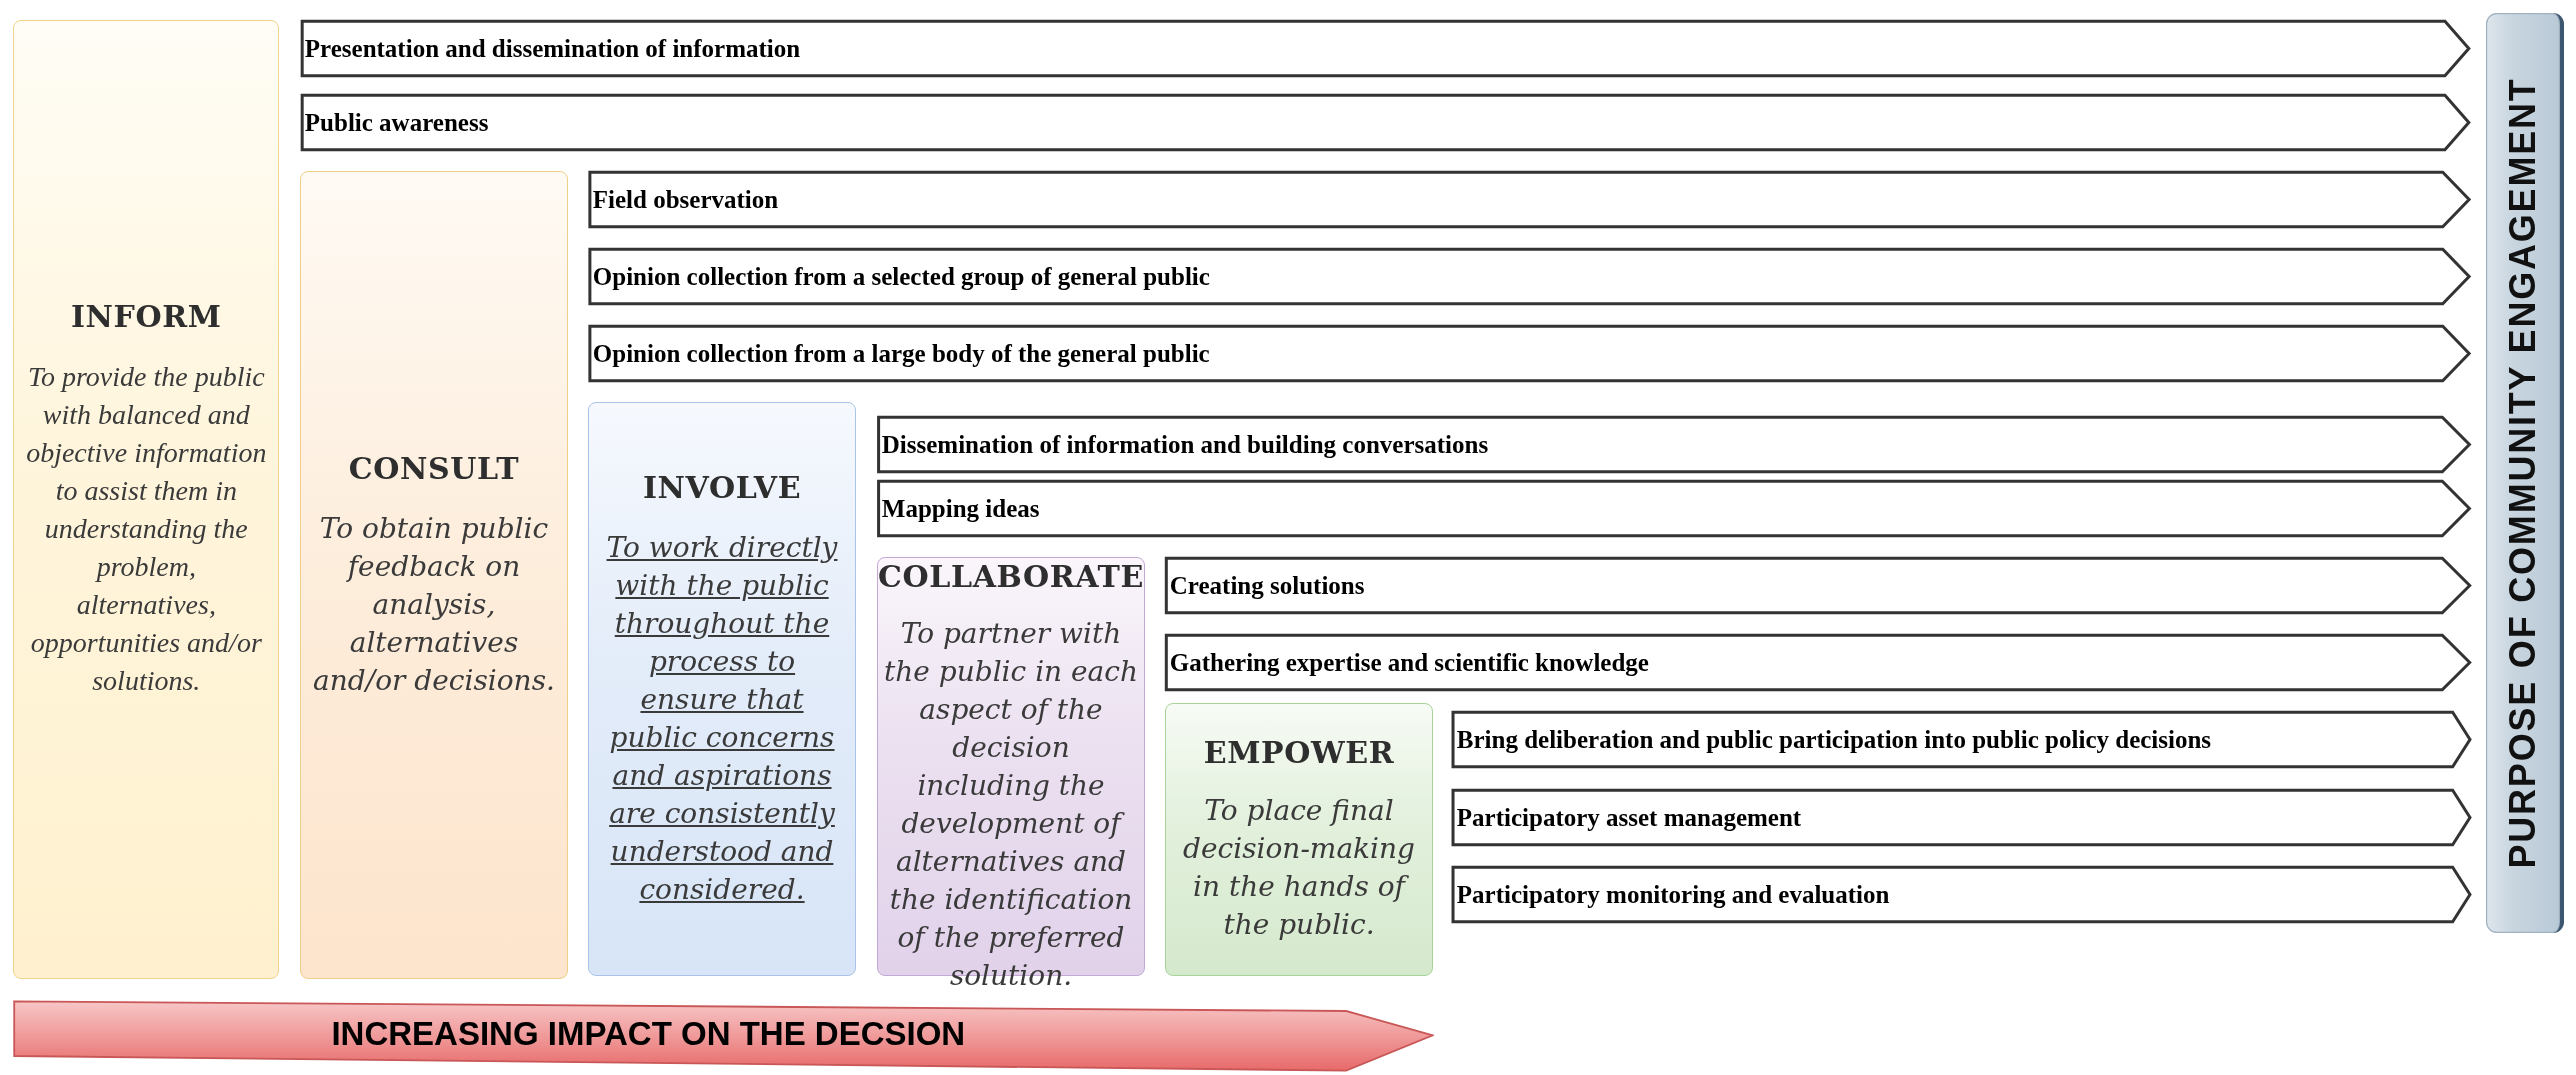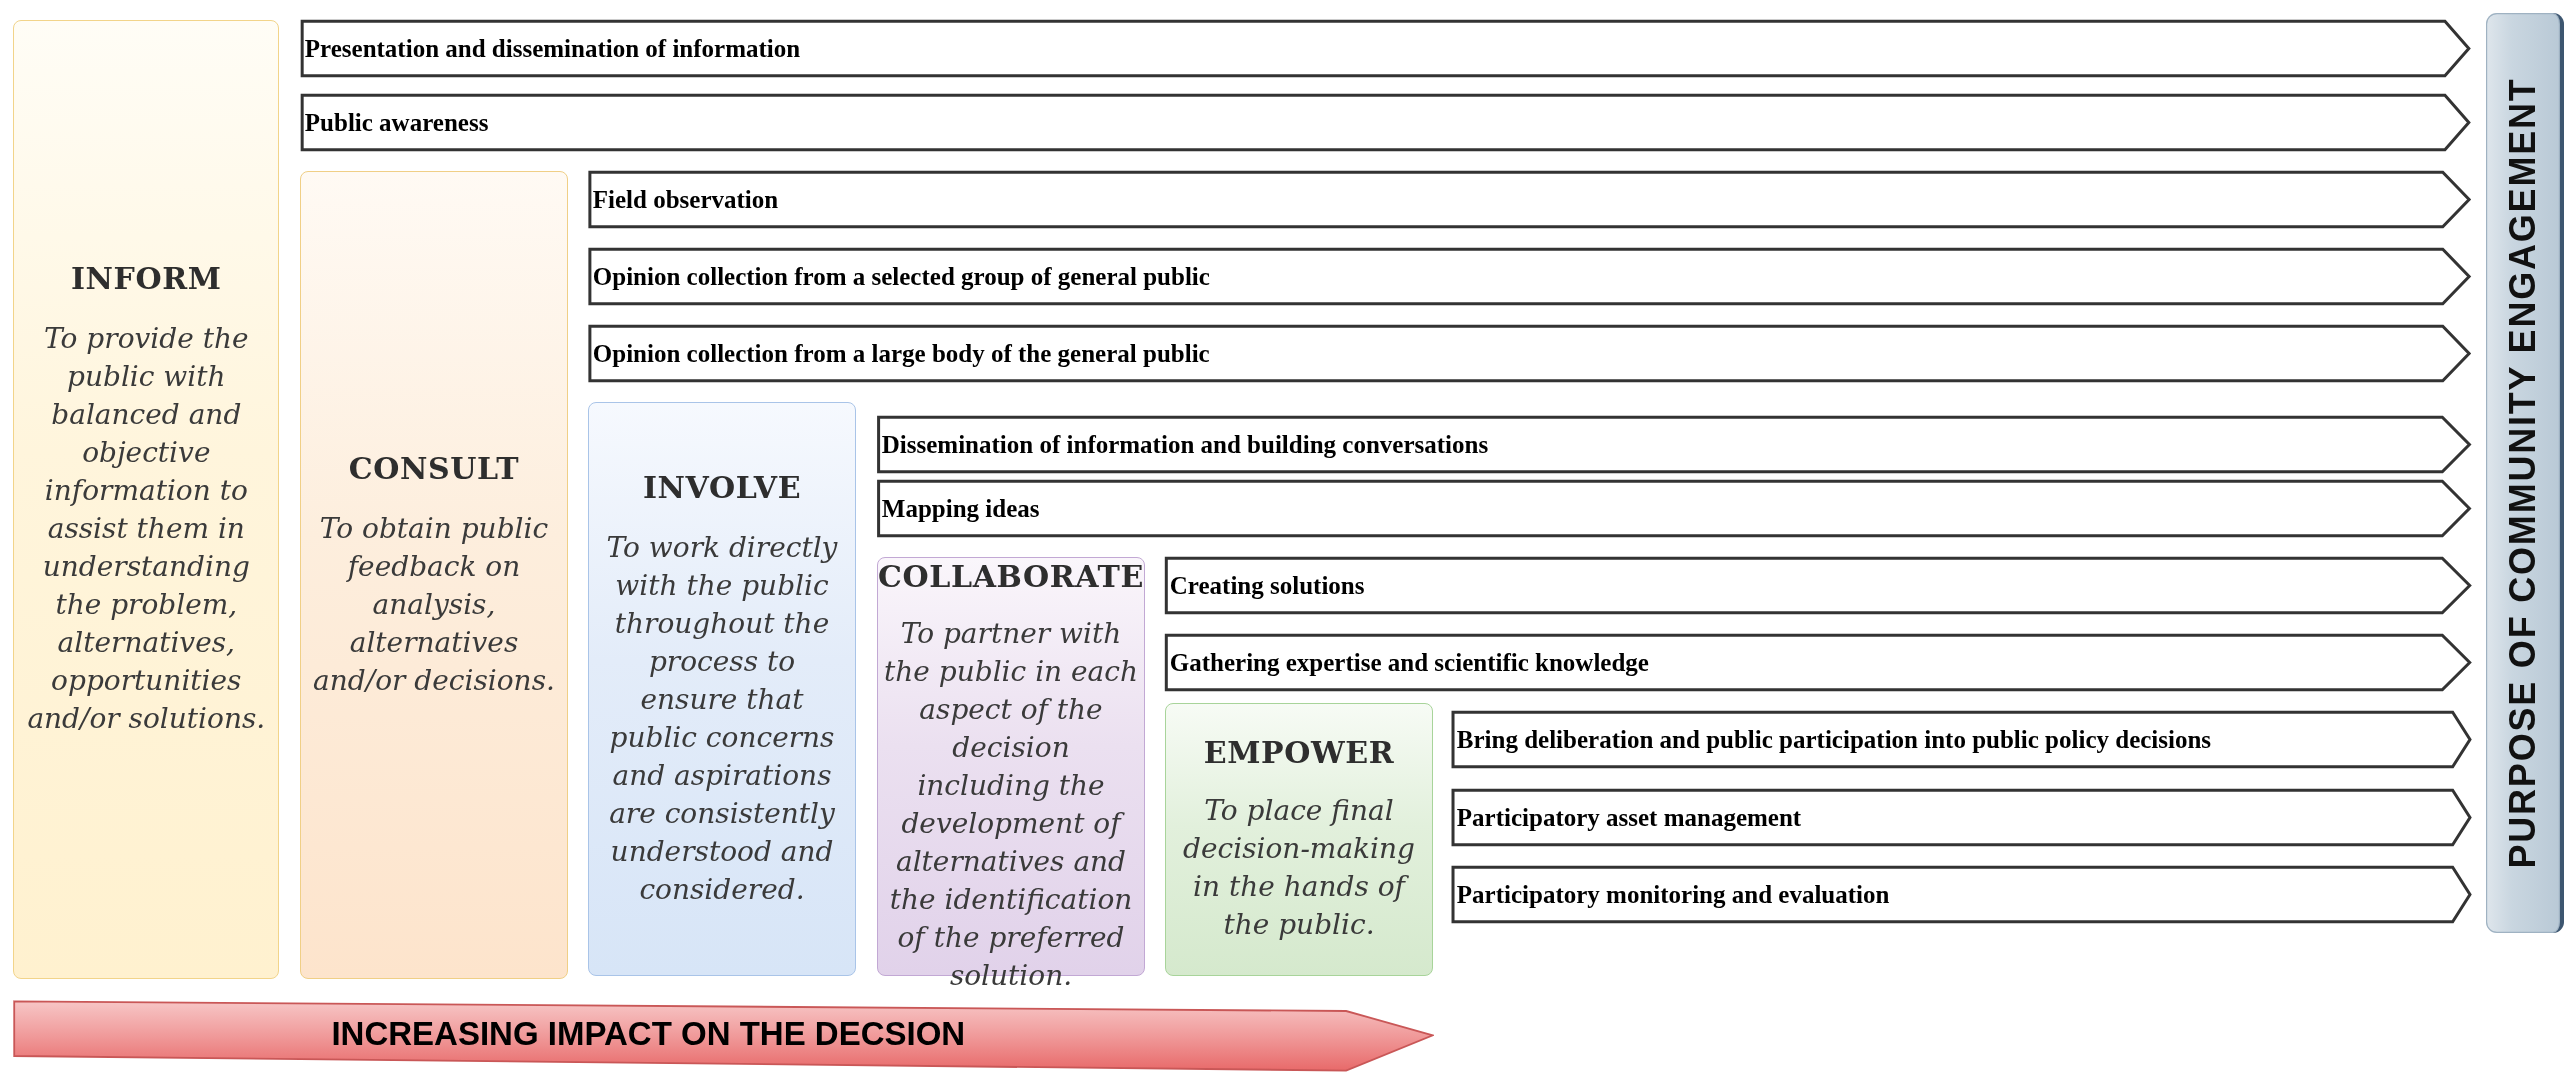--- a/index.html
+++ b/index.html
@@ -38,29 +38,29 @@
   #impact-arrow { position:absolute; left:13.3px; top:994px; width:1421px; height:79px; }
   #impact-arrow svg { position:absolute; left:0; top:0; width:100%; height:100%; }
   #impact-arrow .label { position:absolute; left:0; width:1421px; top:0; height:79px; display:flex; align-items:center; justify-content:center;
     font-family:"Liberation Sans", sans-serif; font-weight:bold; font-size:33px; color:#000000; padding-right:151px; box-sizing:border-box; }
 </style>
 </head>
 <body>
 
 <div class="col" id="col-inform">
   <div class="title">INFORM</div>
-  <div class="desc" style="width:242px;">To provide the public with balanced and objective information to assist them in understanding the problem, alternatives, opportunities and/or solutions.</div>
+  <div class="desc" style="width:242px;font-family:Liberation Serif, serif;">To provide the public with balanced and objective information to assist them in understanding the problem, alternatives, opportunities and/or solutions.</div>
 </div>
 <div class="col" id="col-consult">
   <div class="title">CONSULT</div>
   <div class="desc" style="width:254px;">To obtain public feedback on analysis, alternatives and/or decisions.</div>
 </div>
 <div class="col" id="col-involve">
   <div class="title">INVOLVE</div>
-  <div class="desc" style="width:248px;">To work directly with the public throughout the process to ensure that public concerns and aspirations are consistently understood and considered.</div>
+  <div class="desc" style="width:248px;text-decoration:underline;">To work directly with the public throughout the process to ensure that public concerns and aspirations are consistently understood and considered.</div>
 </div>
 <div class="col" id="col-collaborate">
   <div class="title">COLLABORATE</div>
   <div class="desc" style="width:254px;font-style:italic;">To partner with the public in each aspect of the decision including the development of alternatives and the identification of the preferred solution.</div>
 </div>
 <div class="col" id="col-empower">
   <div class="title">EMPOWER</div>
   <div class="desc" style="width:254px;">To place final decision-making in the hands of the public.</div>
 </div>
 

